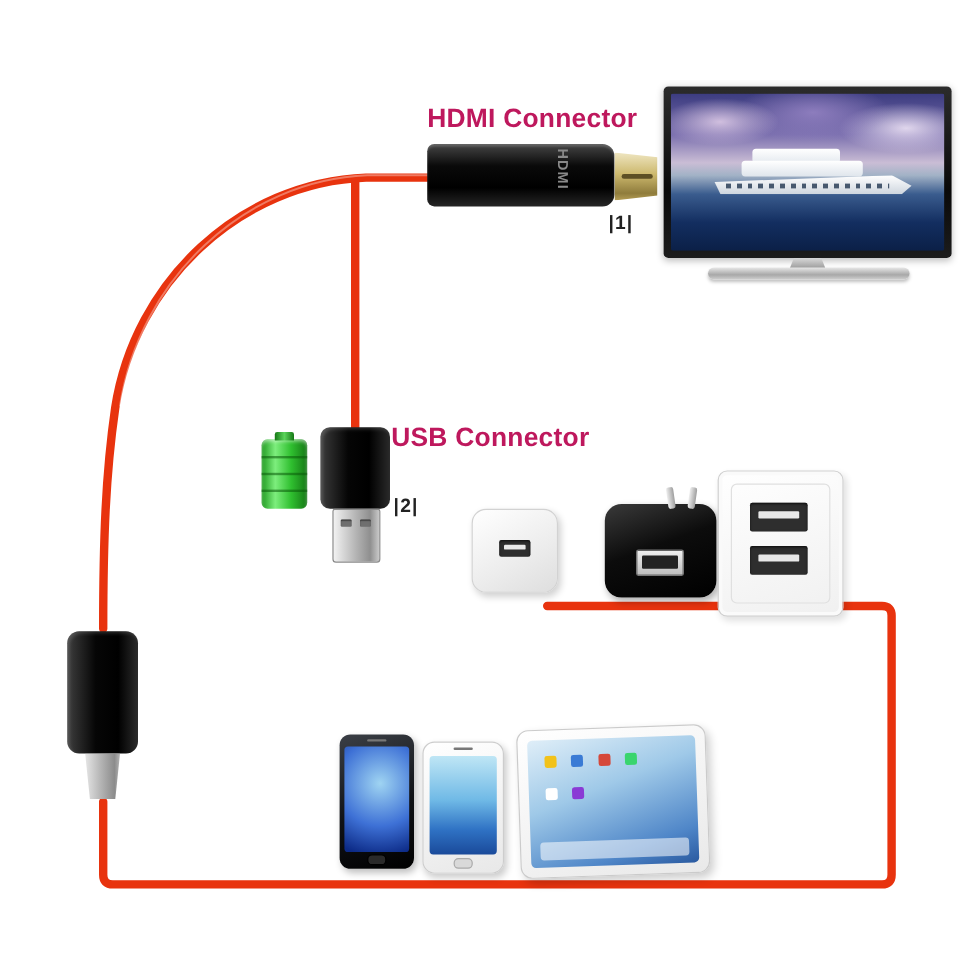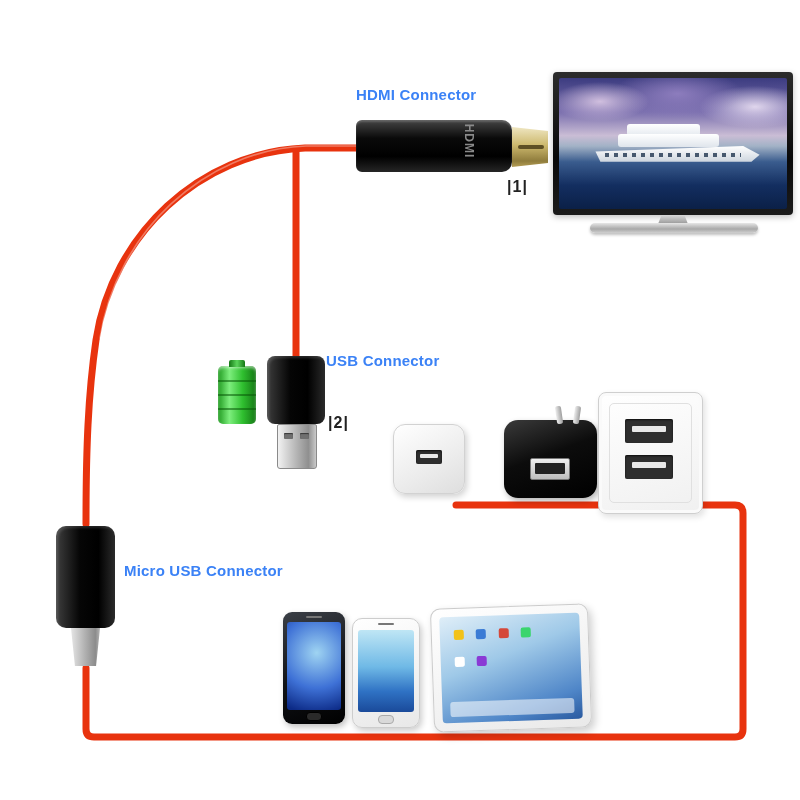--- a/index.html
+++ b/index.html
@@ -1,21 +1,21 @@
 <!DOCTYPE html>
 <html style="--color-cable: #e8330e; --color-battery: #35c735; --color-connector-black: #0a0a0a; --color-metal: #bdbdbd; --color-hdmi-gold: #cdb96e; --color-background: #ffffff;"><head>
 <meta charset="utf-8">
 <style>
   html,body{margin:0;padding:0;background:#fff;}
   .canvas{
     position:relative;width:800px;height:800px;background:#fff;overflow:hidden;
     font-family:"Liberation Sans",sans-serif;color:#151515;
   }
   .abs{position:absolute;}
-  .label{font-weight:bold;font-size:15px;letter-spacing:.2px;color:#3b82f6;}
+  .label{font-weight:bold;font-size:22px;letter-spacing:.2px;color:#be185d;}
   .marker{font-size:16px;font-weight:bold;color:#222;letter-spacing:1px;}
 
   
   .cable-svg{position:absolute;left:0;top:0;width:800px;height:800px;}
   .cable{fill:none;stroke:var(--color-cable,#e8330e);stroke-width:7;stroke-linecap:round;stroke-linejoin:round;}
   .cable-shine{fill:none;stroke:rgba(255,255,255,.35);stroke-width:1.6;stroke-linecap:round;stroke-linejoin:round;}
 
   
   .tv-frame{left:553px;top:72px;width:240px;height:143px;background:linear-gradient(180deg,#2c2c2c,#090909 60%,#1c1c1c);border-radius:4px;padding:6px;box-sizing:border-box;box-shadow:0 2px 6px rgba(0,0,0,.25);}
   .tv-screen{position:relative;width:100%;height:100%;overflow:hidden;border-radius:2px;
@@ -140,21 +140,20 @@
   <div class="abs wall-plate">
     <span class="wp-inner"></span>
     <span class="port" style="left:26px;top:26px;width:48px;height:24px">
         <span class="tongue"></span>
       </span>
     <span class="port" style="left:26px;top:62px;width:48px;height:24px">
         <span class="tongue"></span>
       </span>
   </div>
 
-  <div class="abs label micro-label">Micro USB Connector</div>
   <div class="abs micro-body"></div>
   <div class="abs micro-tip"></div>
 
   <div class="abs phone1">
     <span class="speaker"></span>
     <div class="scr"></div>
     <span class="homebtn" style="background:#2a2a2a;border-color:#000"></span>
   </div>
   <div class="abs phone2">
     <span class="speaker"></span>

